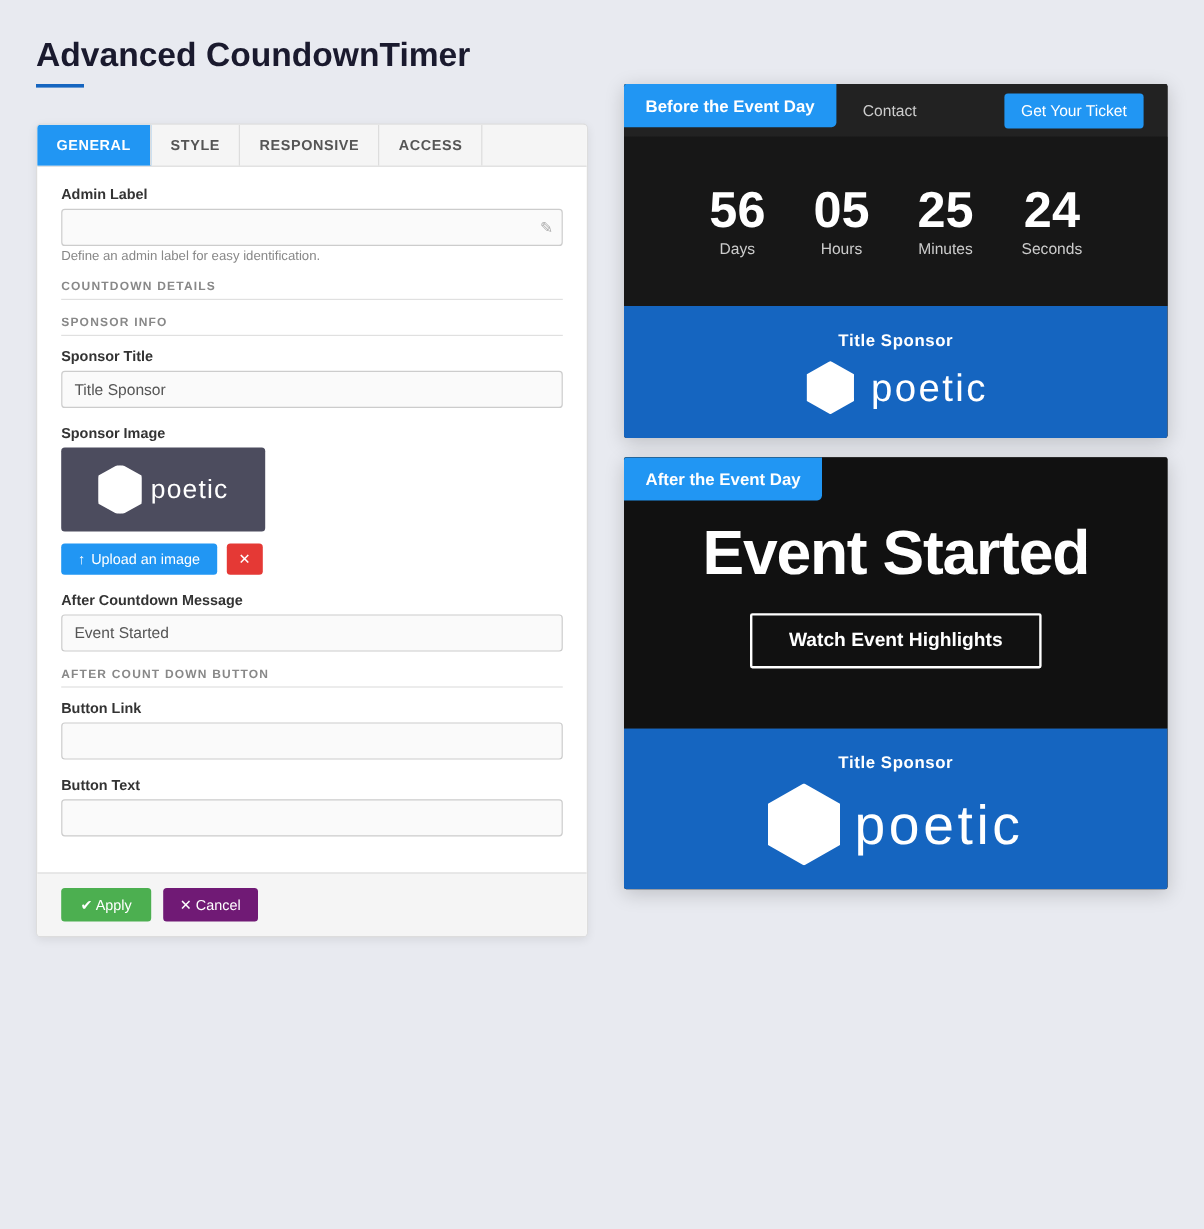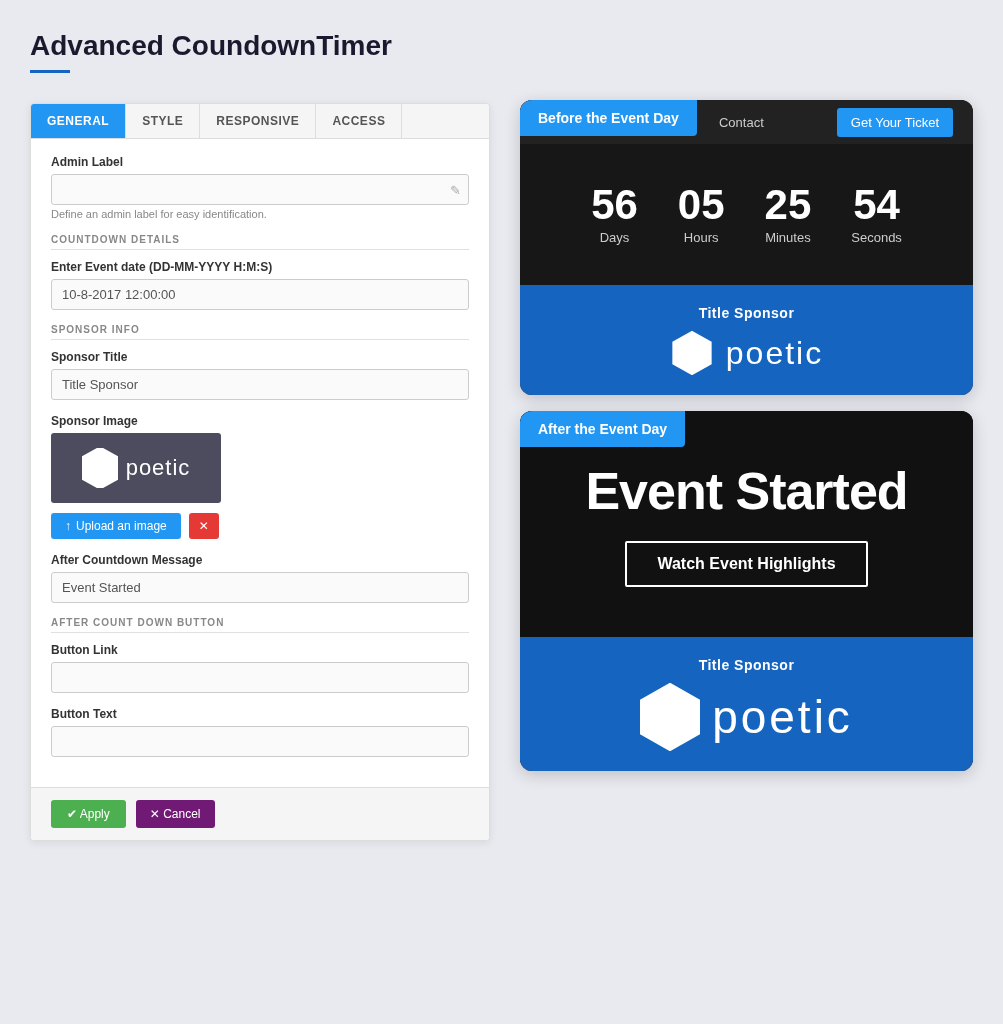--- a/index.html
+++ b/index.html
@@ -215,21 +215,21 @@
     
     .right-panel {
       flex: 1;
       display: flex;
       flex-direction: column;
       gap: 16px;
     }
 
     
     .preview-card {
-      border-radius: 12px;
+      border-radius: 2px;
       overflow: hidden;
       box-shadow: 0 4px 16px rgba(0,0,0,0.18);
       position: relative;
     }
 
     .event-label-tag {
       position: absolute;
       top: 0;
       left: 0;
       background: #2196f3;
@@ -422,24 +422,20 @@
           <label class="field-label">Admin Label</label>
           <div class="input-with-icon">
             <input class="field-input" type="text" style="">
             <span class="input-icon">✎</span>
           </div>
           <p class="field-hint">Define an admin label for easy identification.</p>
         </div>
 
         <div class="section-divider">COUNTDOWN DETAILS</div>
 
-        <div class="field-group">
-          <label class="field-label">Enter Event date (DD-MM-YYYY H:M:S)</label>
-          <input class="field-input" type="text" value="10-8-2017 12:00:00" style="">
-        </div>
 
         <div class="section-divider">SPONSOR INFO</div>
 
         <div class="field-group">
           <label class="field-label">Sponsor Title</label>
           <input class="field-input" type="text" value="Title Sponsor" style="">
         </div>
 
         <div class="field-group">
           <label class="field-label">Sponsor Image</label>
@@ -509,21 +505,21 @@
           </div>
           <div class="countdown-item">
             <div class="countdown-number">05</div>
             <div class="countdown-unit">Hours</div>
           </div>
           <div class="countdown-item">
             <div class="countdown-number">25</div>
             <div class="countdown-unit">Minutes</div>
           </div>
           <div class="countdown-item">
-            <div class="countdown-number">54</div>
+            <div class="countdown-number">24</div>
             <div class="countdown-unit">Seconds</div>
           </div>
         </div>
       </div>
 
       <div class="sponsor-bar">
         <div class="sponsor-title-text">Title Sponsor</div>
         <div class="sponsor-logo-row">
           <svg class="hex-svg sponsor-hex-icon" viewBox="0 0 50 56">
             <path d="M25 2L48 15V41L25 54L2 41V15Z" fill="none" stroke="white" stroke-width="4"></path>

